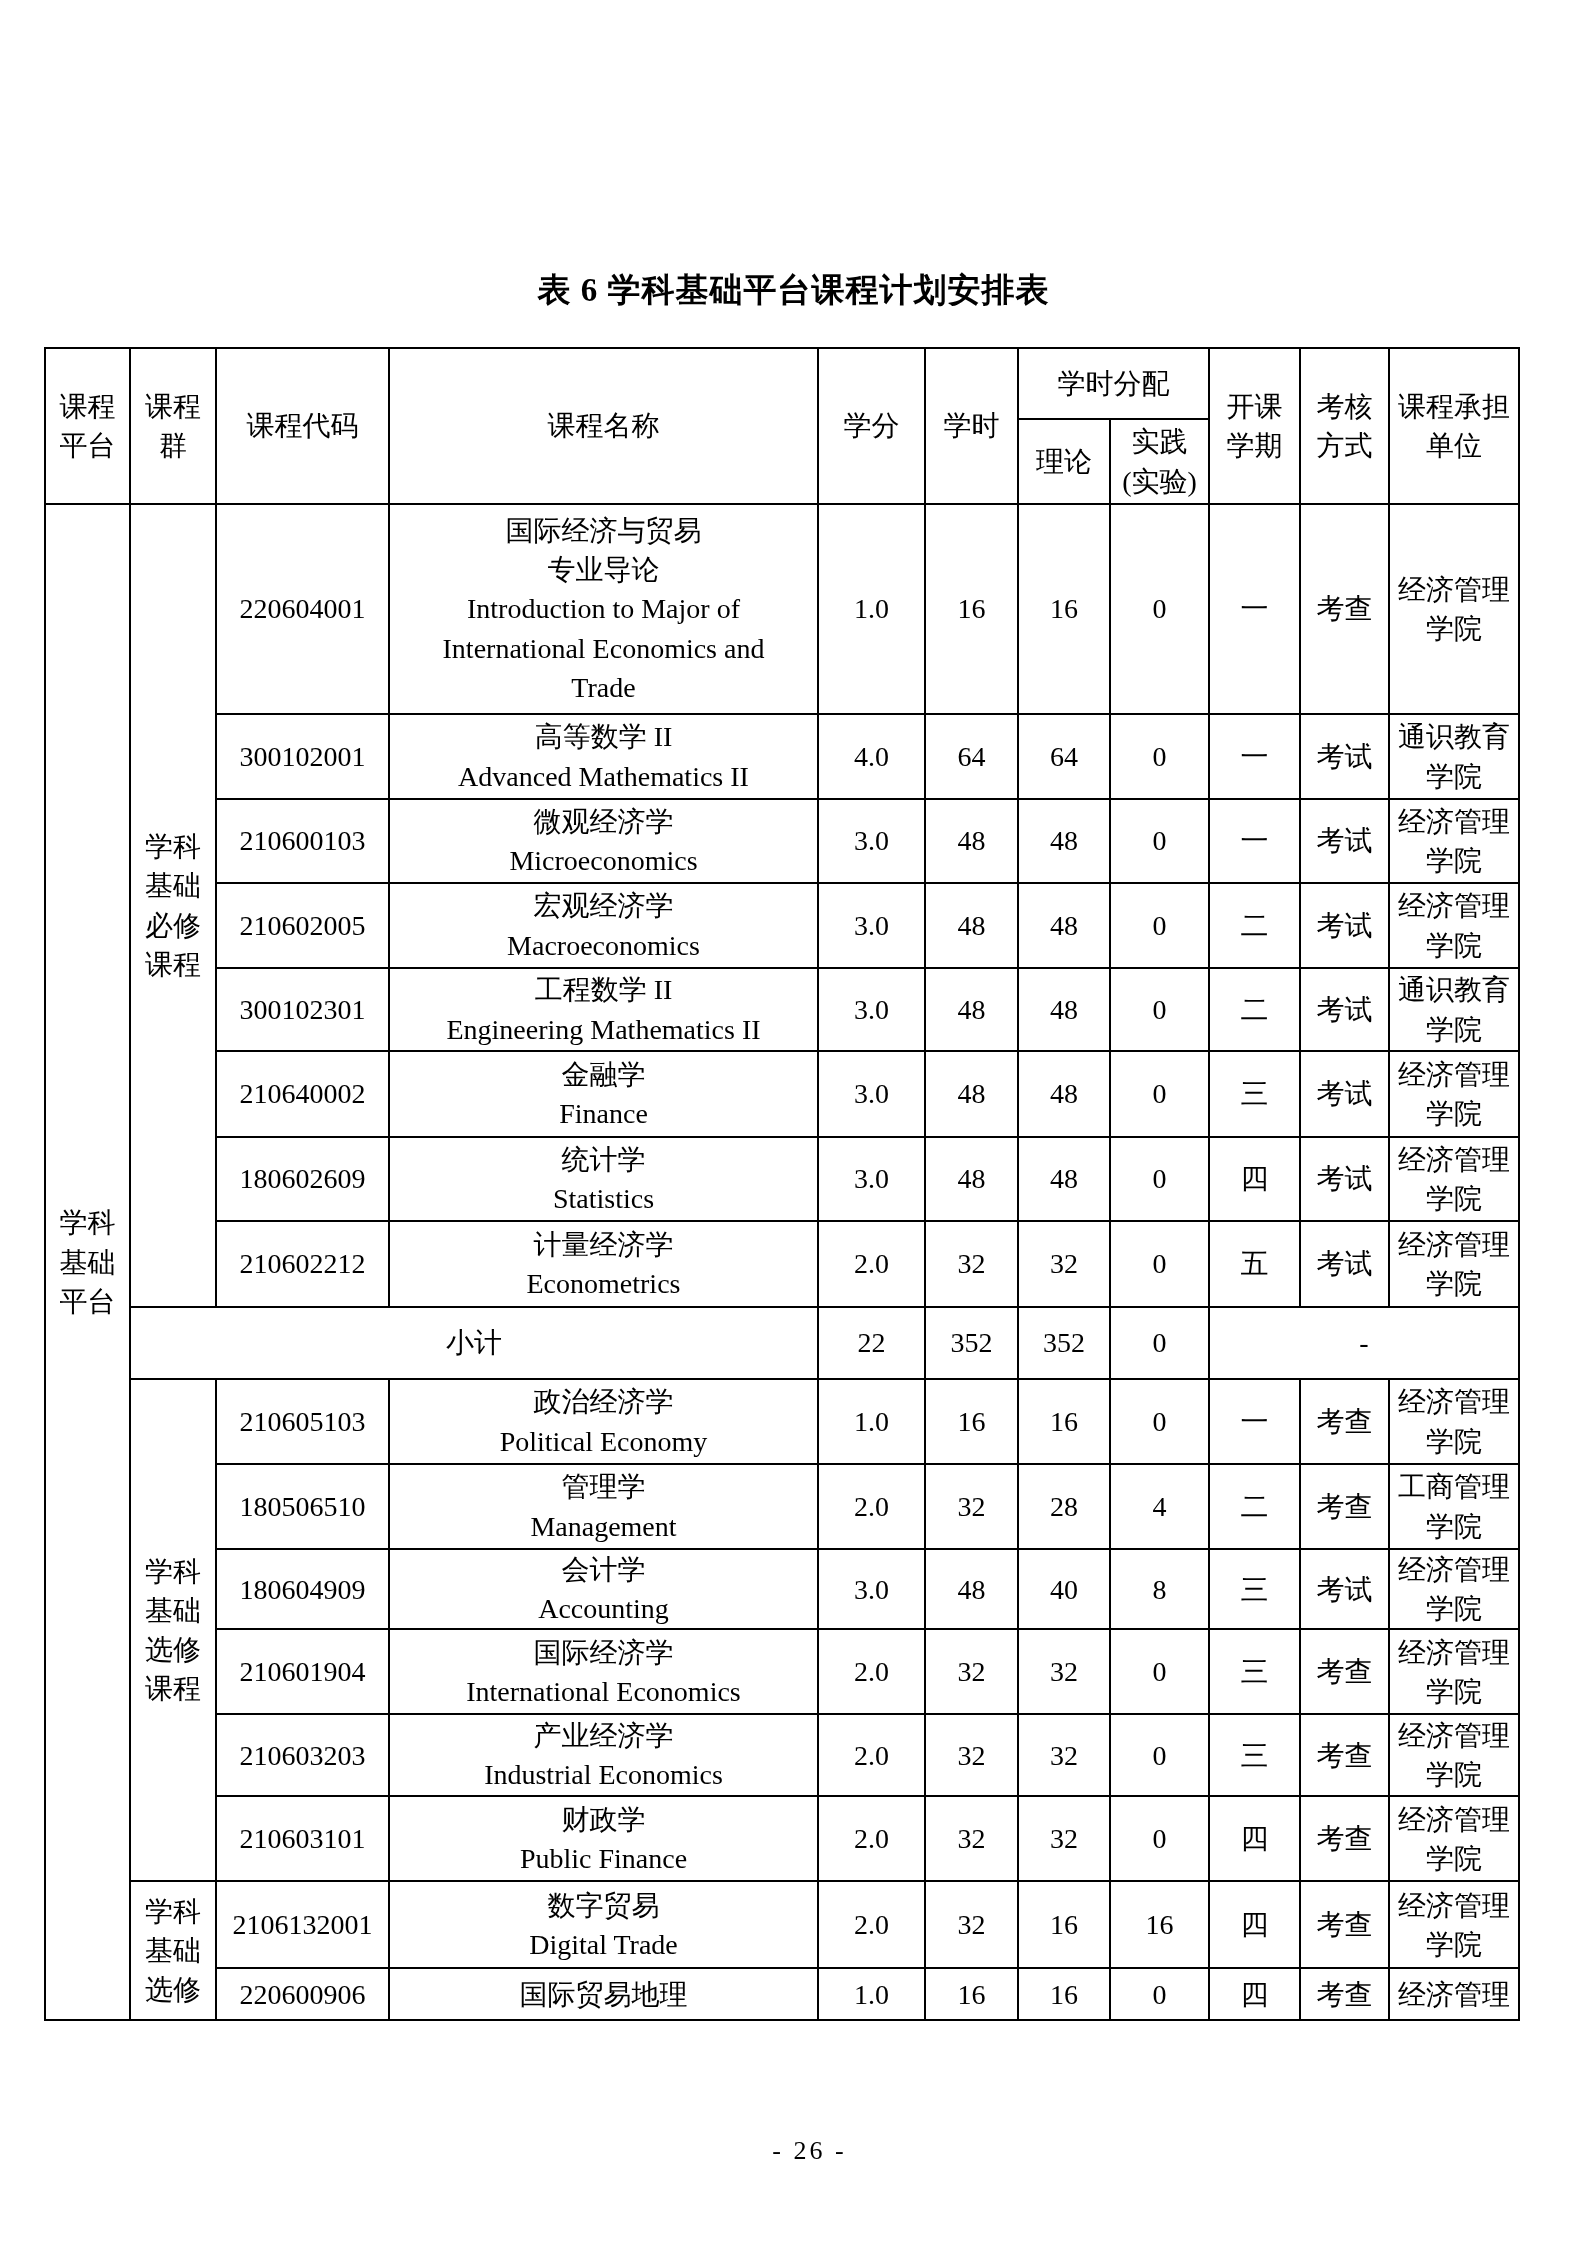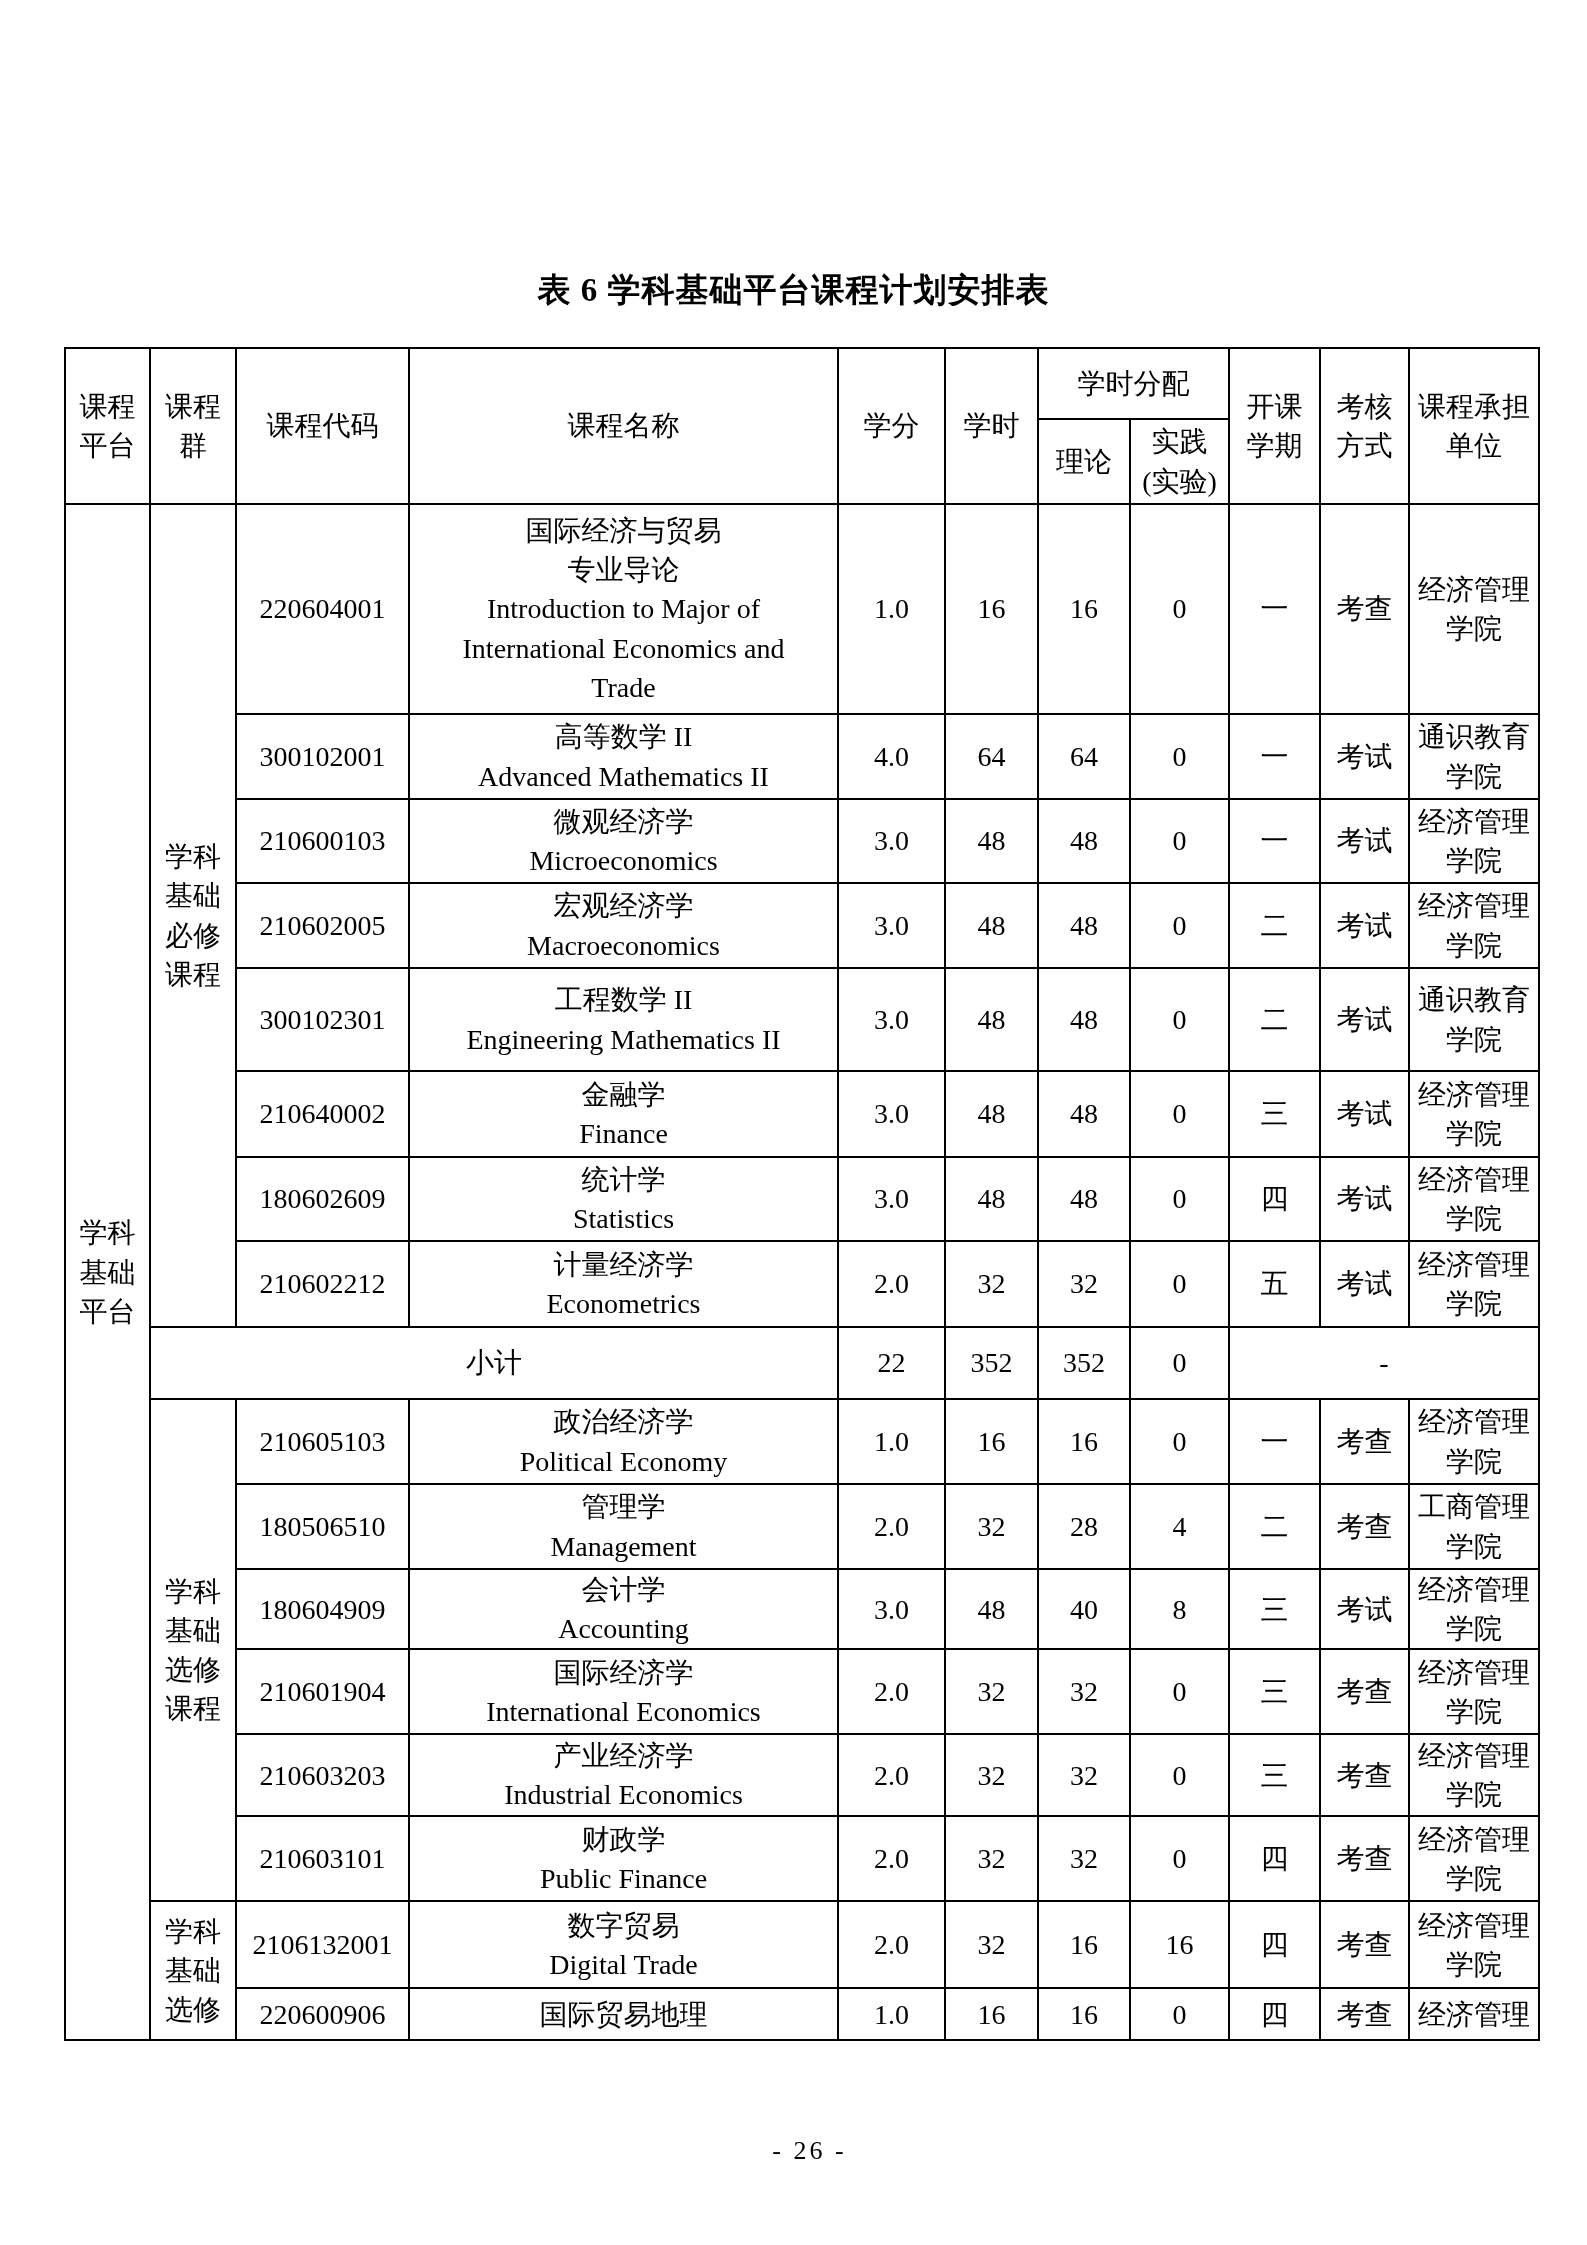--- a/index.html
+++ b/index.html
@@ -18,21 +18,21 @@
     top: 268px;
     left: 0;
     width: 100%;
     text-align: center;
     font-size: 33px;
     font-weight: bold;
     letter-spacing: 1px;
   }
   table.course-table {
     position: absolute;
-    left: 64px;
+    left: 44px;
     top: 347px;
     width: 1474px;
     border-collapse: collapse;
     table-layout: fixed;
   }
   .course-table th, .course-table td {
     border: 2px solid #000000;
     padding: 0;
     font-size: 28px;
     font-weight: normal;
@@ -170,21 +170,21 @@
 Macroeconomics</td>
         <td>3.0</td>
         <td>48</td>
         <td>48</td>
         <td>0</td>
         <td>二</td>
         <td>考试</td>
         <td class="unit-cell">经济管理
 学院</td>
       </tr>
-      <tr style="height:103px">
+      <tr style="height:83px">
         <td>300102301</td>
         <td class="name-cell">工程数学 II
 Engineering Mathematics II</td>
         <td>3.0</td>
         <td>48</td>
         <td>48</td>
         <td>0</td>
         <td>二</td>
         <td>考试</td>
         <td class="unit-cell">通识教育

